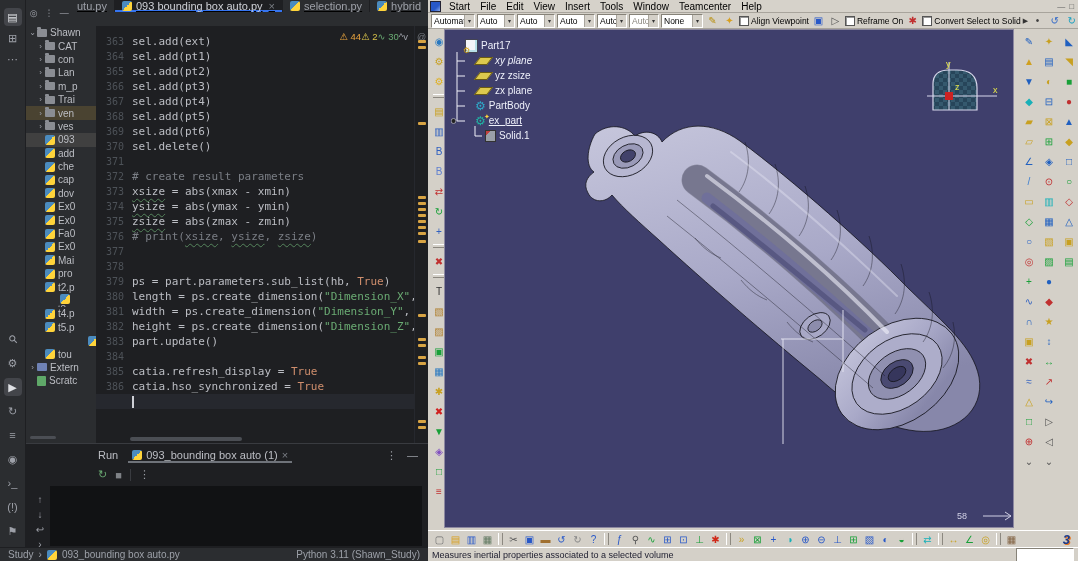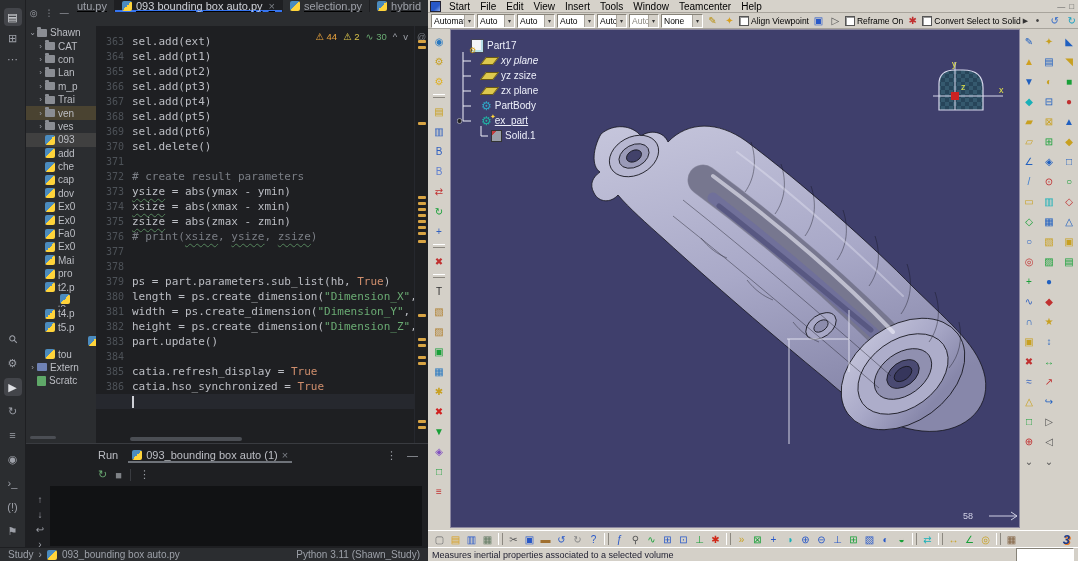--- a/index.html
+++ b/index.html
@@ -40,21 +40,21 @@
   #gutter{position:absolute;left:0;top:8px;width:28px;text-align:right;}
   #gutter .num{height:15px;line-height:15px;font-size:10px;color:#4d5258;}
   #gutter .curn{color:#a1a3ab;}
   #code{position:absolute;left:36px;top:8px;right:0;}
   .cl{height:15px;line-height:15px;font-size:11px;white-space:pre;position:relative;}
   .cl.cur{background:#26282e;margin-left:-36px;padding-left:36px;}
   .caret{display:inline-block;width:1.5px;height:12px;background:#ced0d6;vertical-align:middle;}
   .sg-d{color:#bcbec4;} .sg-c{color:#7a7e85;} .sg-s{color:#6aab73;} .sg-k{color:#cf8e6d;}
   .sg-dsq{color:#bcbec4;text-decoration:underline wavy #55855c;text-decoration-thickness:1px;text-underline-offset:3px;}
   .sg-csq{color:#7a7e85;text-decoration:underline wavy #55855c;text-decoration-thickness:1px;text-underline-offset:3px;}
-  #inspect{position:absolute;right:20px;top:5px;display:flex;align-items:center;gap:6px;
+  #inspect{position:absolute;right:20px;top:5px;display:flex;align-items:center;
            font-family:"Liberation Sans",sans-serif;font-size:9.5px;color:#9da0a8;}
   #inspect .wt{color:#e8a33d;} #inspect .ww{color:#d8c24a;} #inspect .ty{color:#6aab73;}
   #stripe{position:absolute;right:0;top:0;width:13px;height:417px;background:#1e1f22;border-left:1px solid #26282e;}
   #stripe .at{position:absolute;top:6px;left:2px;color:#7a7e85;font-size:9px;font-family:"Liberation Sans",sans-serif;}
   .mark{position:absolute;right:2px;width:8px;height:3px;border-radius:1px;}
   #hscroll{position:absolute;left:34px;top:411px;width:112px;height:4px;background:#4b4e54;border-radius:2px;}
   
   #runpanel{position:absolute;left:26px;top:443px;width:402px;height:104px;background:#1e1f22;border-top:1px solid #393b40;}
   #runhead{position:absolute;left:0;top:0;right:0;height:22px;display:flex;align-items:center;gap:10px;padding-left:72px;
            font-size:11px;color:#bcbec4;}
@@ -86,21 +86,21 @@
   .ci{width:15px;height:15px;display:flex;align-items:center;justify-content:center;font-size:10px;flex:0 0 auto;}
   .chkw{display:flex;align-items:center;gap:2px;flex:0 0 auto;}
   .chk{width:8px;height:8px;background:#fff;border:1px solid #555;box-shadow:inset 1px 1px 0 #999;}
   .chl{font-size:8.5px;white-space:nowrap;}
   .carrow{font-size:7px;color:#333;}
   .vgrip{width:3px;height:12px;border-left:1px solid #fff;border-right:1px solid #8c8880;margin:0 2px;flex:0 0 auto;}
   #cwork{position:absolute;left:0;top:29px;width:650px;height:501px;background:#d4d0c8;}
   #lstrip{position:absolute;left:0;top:0;width:22px;height:501px;display:flex;flex-direction:column;align-items:center;padding-top:2px;box-sizing:border-box;}
   #lstrip .ci{width:16px;height:16px;margin:2px 0;}
   .hgrip{width:12px;height:2px;border-top:1px solid #fff;border-bottom:1px solid #8c8880;margin:3px 0;}
-  #vp{position:absolute;left:22px;top:0;width:570px;height:499px;background:#3f3f6c;border:1px solid #8c88a0;box-sizing:border-box;overflow:hidden;}
+  #vp{position:absolute;left:16px;top:0;width:570px;height:499px;background:#3f3f6c;border:1px solid #8c88a0;box-sizing:border-box;overflow:hidden;}
   #rstrip{position:absolute;left:592px;top:0;width:58px;height:501px;display:flex;gap:2px;overflow:hidden;padding-top:2px;box-sizing:border-box;}
   .rcol{width:18px;display:flex;flex-direction:column;align-items:center;}
   .rcol .ci{width:16px;height:16px;margin:2px 0;}
   #cbottom{position:absolute;left:0;top:530px;width:650px;height:17px;background:#d4d0c8;border-top:1px solid #fff;
            display:flex;align-items:center;gap:1px;padding-left:4px;box-sizing:border-box;overflow:hidden;}
   #catlogo{margin-left:auto;margin-right:8px;font-size:13px;font-style:italic;font-weight:bold;color:#1a3a8c;
            text-shadow:1px 1px 0 #e87820;}
   #cstatus{position:absolute;left:0;top:547px;width:650px;height:14px;background:#d4d0c8;border-top:1px solid #fff;
            display:flex;align-items:center;font-size:9px;color:#223;padding:0 4px;box-sizing:border-box;}
   #pwrinput{margin-left:auto;width:52px;height:10px;border:1px solid;border-color:#868278 #fff #fff #868278;background:#fff;font-size:8px;}
@@ -338,22 +338,22 @@
           <div class="cl"><span class="sg-d">sel.add(ext)</span></div>
           <div class="cl"><span class="sg-d">sel.add(pt1)</span></div>
           <div class="cl"><span class="sg-d">sel.add(pt2)</span></div>
           <div class="cl"><span class="sg-d">sel.add(pt3)</span></div>
           <div class="cl"><span class="sg-d">sel.add(pt4)</span></div>
           <div class="cl"><span class="sg-d">sel.add(pt5)</span></div>
           <div class="cl"><span class="sg-d">sel.add(pt6)</span></div>
           <div class="cl"><span class="sg-d">sel.delete()</span></div>
           <div class="cl"></div>
           <div class="cl"><span class="sg-c"># create result parameters</span></div>
+          <div class="cl"><span class="sg-dsq">xsize</span><span class="sg-d"> = abs(xmax - xmin)</span></div>
           <div class="cl"><span class="sg-dsq">ysize</span><span class="sg-d"> = abs(ymax - ymin)</span></div>
-          <div class="cl"><span class="sg-dsq">xsize</span><span class="sg-d"> = abs(xmax - xmin)</span></div>
           <div class="cl"><span class="sg-dsq">zsize</span><span class="sg-d"> = abs(zmax - zmin)</span></div>
           <div class="cl"><span class="sg-c"># print(</span><span class="sg-csq">xsize</span><span class="sg-c">, </span><span class="sg-csq">ysize</span><span class="sg-c">, </span><span class="sg-csq">zsize</span><span class="sg-c">)</span></div>
           <div class="cl"></div>
           <div class="cl"></div>
           <div class="cl"><span class="sg-d">ps = part.parameters.sub_list(hb, </span><span class="sg-k">True</span><span class="sg-d">)</span></div>
           <div class="cl"><span class="sg-d">length = ps.create_dimension(</span><span class="sg-s">"Dimension_X"</span><span class="sg-d">, </span><span class="sg-s">"Leng</span></div>
           <div class="cl"><span class="sg-d">width = ps.create_dimension(</span><span class="sg-s">"Dimension_Y"</span><span class="sg-d">, </span><span class="sg-s">"Lengt</span></div>
           <div class="cl"><span class="sg-d">height = ps.create_dimension(</span><span class="sg-s">"Dimension_Z"</span><span class="sg-d">, </span><span class="sg-s">"Leng</span></div>
           <div class="cl"><span class="sg-d">part.update()</span></div>
           <div class="cl"></div>

